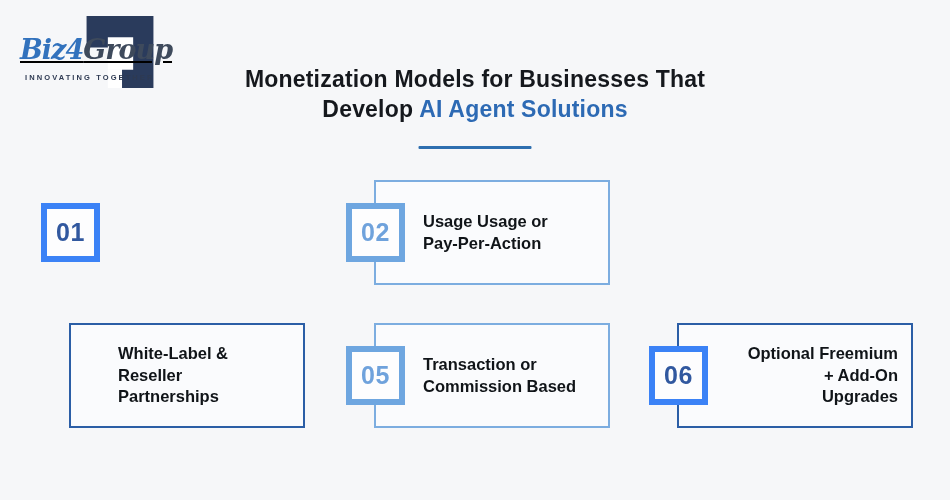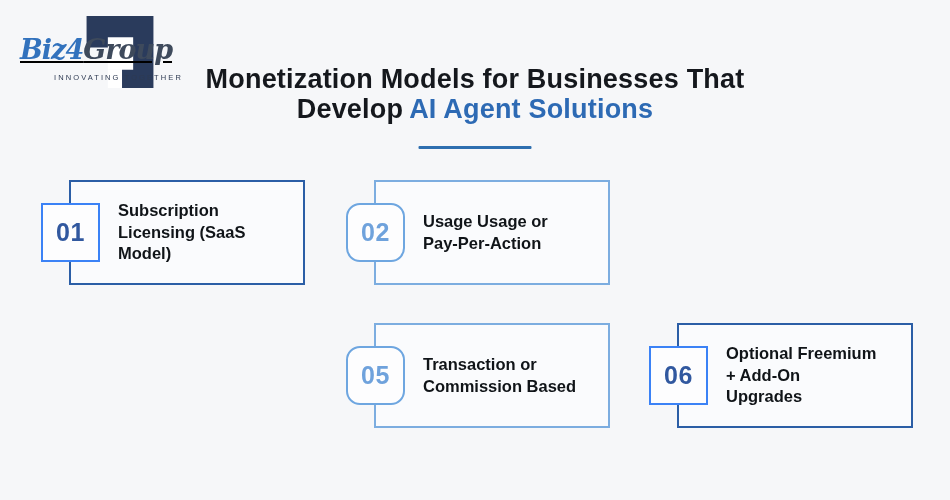--- a/index.html
+++ b/index.html
@@ -24,31 +24,30 @@
     font-family: "DejaVu Serif", serif;
     font-style: italic; font-weight: 600;
     font-size: 27px; letter-spacing: -1px;
     white-space: nowrap;
     text-decoration: underline;
   }
   .brand-blue { color: #3272bd; }
   .brand-dark { color: #3e4a5c; }
   .tagline {
     position: absolute; left: 7px; top: 63px;
-    font-size: 7.5px; font-weight: 400;
+    font-size: 7.5px; font-weight: 700;
     letter-spacing: 2.1px; color: #2e3a52;
     white-space: nowrap;
-    margin-left: 29px;
   }
 
   
   .title {
     position: absolute; left: 0; right: 0; top: 64px;
     text-align: center;
-    font-size: 27px; font-weight: 700;
+    font-size: 23px; font-weight: 700;
     color: #15181d; line-height: 30px;
     letter-spacing: 0.2px;
   }
   .title-line2 .hl { color: #2d6ab4; margin-left: 6px; text-align: right; }
   .title-underline {
     position: absolute; left: 50%; top: 146px;
     transform: translateX(-50%);
     width: 113px; height: 3px;
     background: #2e6fb0; border-radius: 1px;
   }
@@ -66,34 +65,34 @@
     margin-left: 47px;
     width: 172px;
     font-size: 16.5px; font-weight: 600;
     color: #101418; line-height: 1.32;
     white-space: pre-line;
   }
   .numbox {
     position: absolute; left: 1px; top: 23px;
     width: 59px; height: 59px;
     background: #fdfdfe;
-    border: 2px solid #3b82f6;
+    border: 6px solid #3b82f6;
     display: flex; align-items: center; justify-content: center;
     font-size: 25px; font-weight: 700;
     color: #31589f; letter-spacing: 0.5px;
   }
   .unit.light .card  { border-color: #7cade0; }
-  .unit.light .numbox { border-color: #6ea6e0; color: #6fa2dc; border-radius: 14px; }
+  .unit.light .numbox { border-color: #6ea6e0; color: #6fa2dc; }
 
   .u1 { left: 40px;  top: 180px; }
   .u2 { left: 345px; top: 180px; }
   .u3 { left: 648px; top: 180px; }
   .u4 { left: 40px;  top: 323px; }
   .u5 { left: 345px; top: 323px; }
-  .u6 { left: 648px; top: 323px; }
+  .u6 { left: 648px; top: 323px; text-align: right; }
 </style>
 </head>
 <body>
 
 <div class="canvas">
 
   <div class="logo">
     <svg class="logo-mark" width="72" height="76" viewBox="0 0 70 75" xmlns="http://www.w3.org/2000/svg">
       <rect x="23" y="23" width="25" height="32" fill="#ffffff"></rect>
       <rect x="23" y="55" width="14" height="18" fill="#ffffff"></rect>
@@ -103,40 +102,40 @@
     <div class="tagline">INNOVATING TOGETHER</div>
   </div>
 
   <div class="title">
     <div class="title-line1">Monetization Models for Businesses That</div>
     <div class="title-line2"><span>Develop</span><span class="hl">AI Agent Solutions</span></div>
   </div>
   <div class="title-underline"></div>
 
   <div class="unit dark u1">
-    <div class="card">
-      <div class="card-label">Subscription
-Licensing (SaaS
-Model)</div>
-    </div>
     <div class="numbox">01</div>
   </div>
 
   <div class="unit light u2">
     <div class="card">
       <div class="card-label">Usage Usage or
 Pay-Per-Action</div>
     </div>
     <div class="numbox">02</div>
   </div>
 
   <div class="unit dark u3">
   </div>
 
   <div class="unit dark u4">
+    <div class="card">
+      <div class="card-label">White-Label &amp;
+Reseller
+Partnerships</div>
+    </div>
   </div>
 
   <div class="unit light u5">
     <div class="card">
       <div class="card-label">Transaction or
 Commission Based</div>
     </div>
     <div class="numbox">05</div>
   </div>
 

